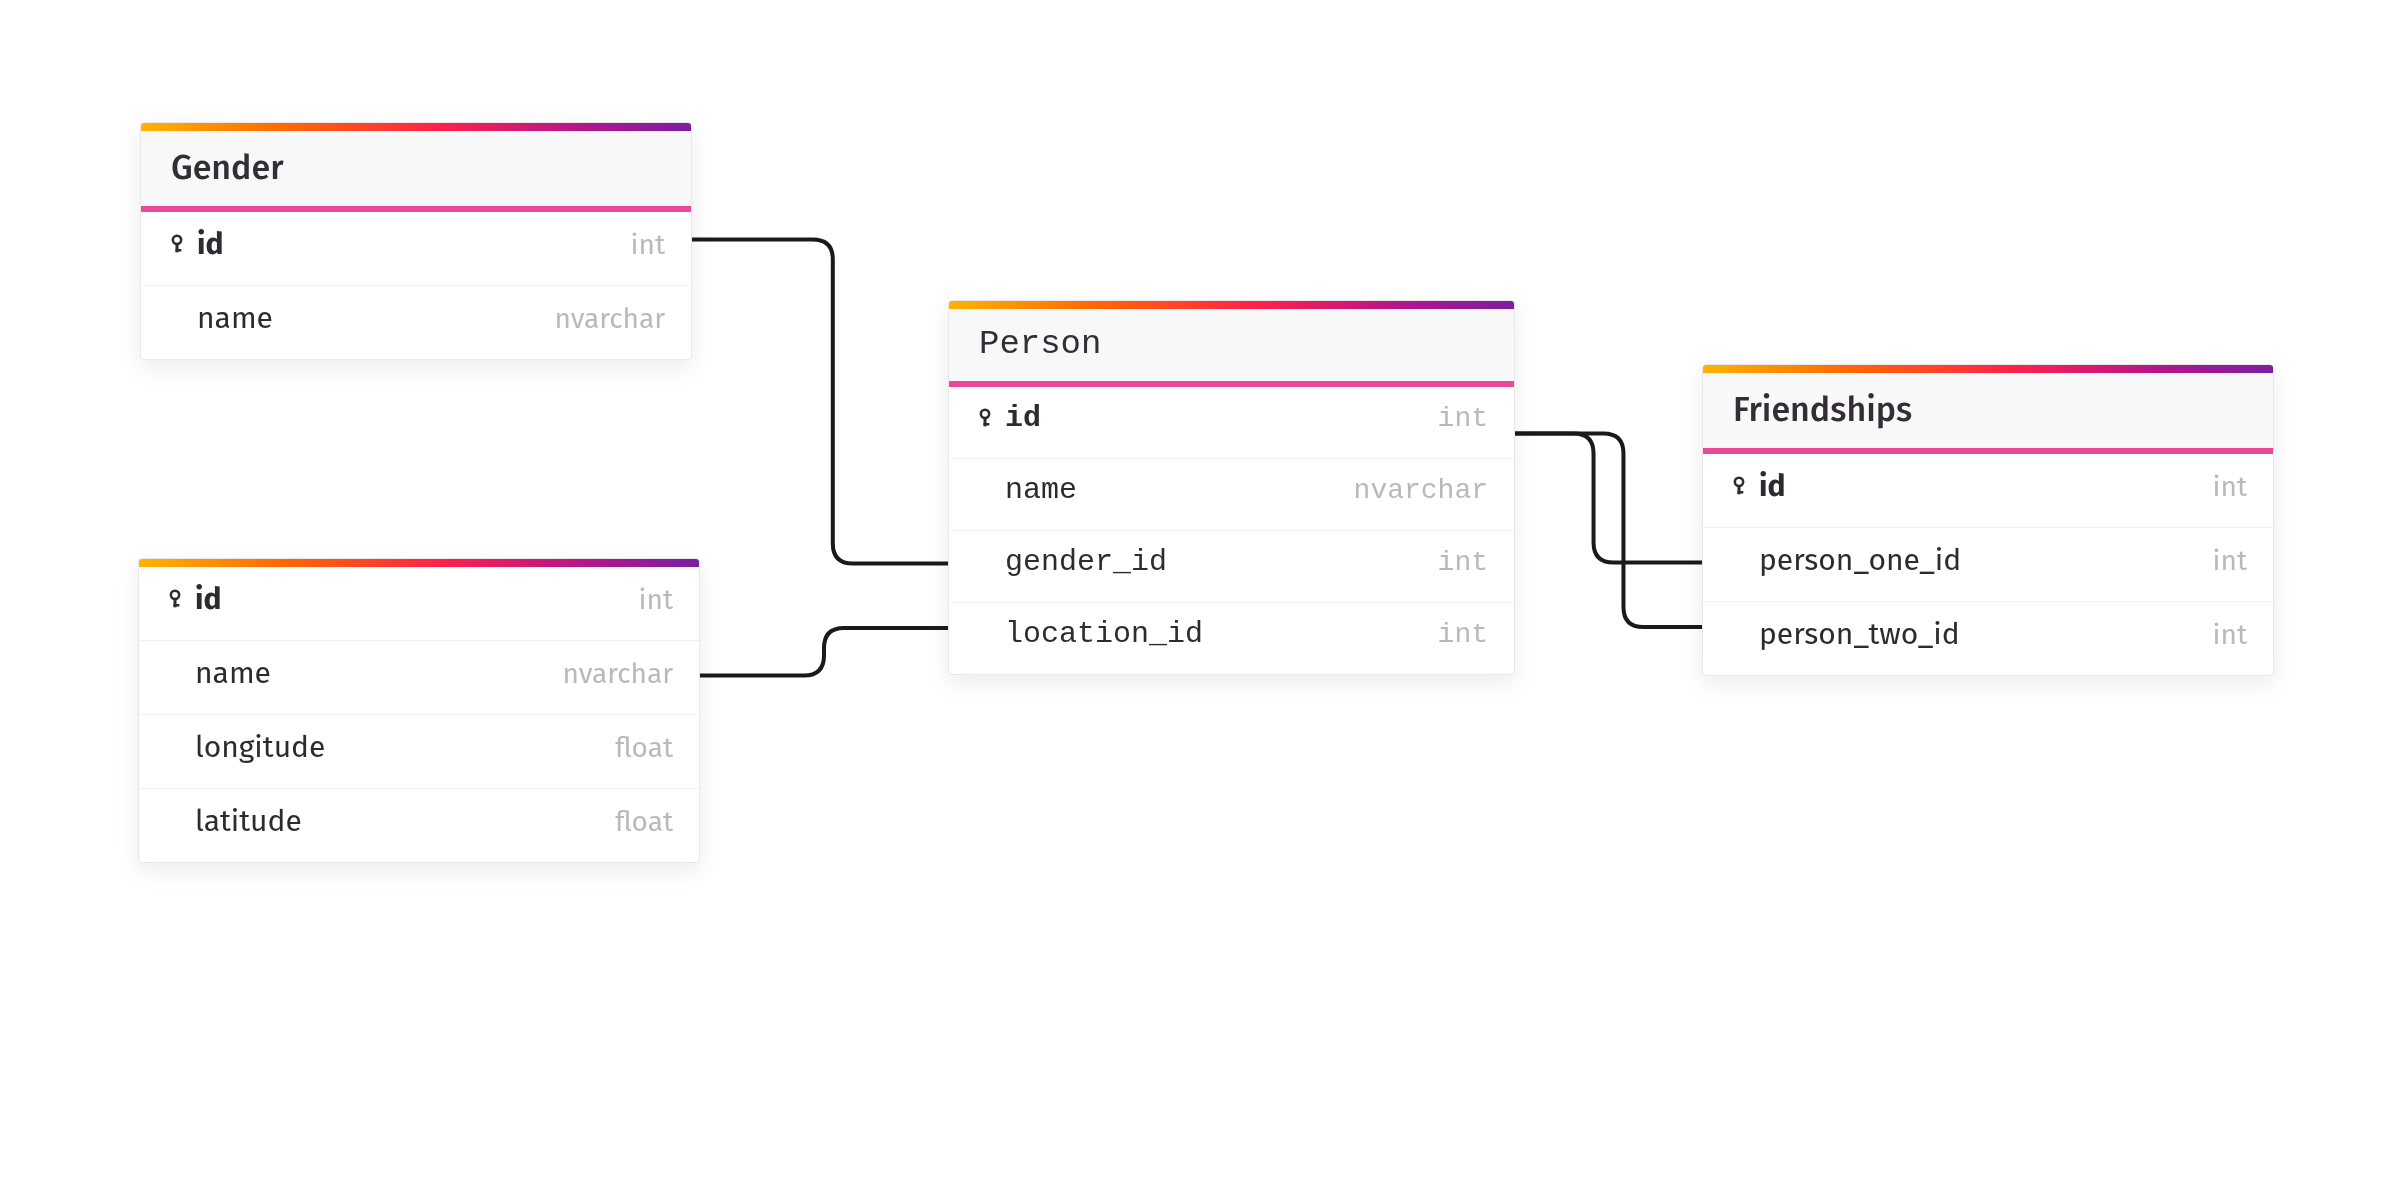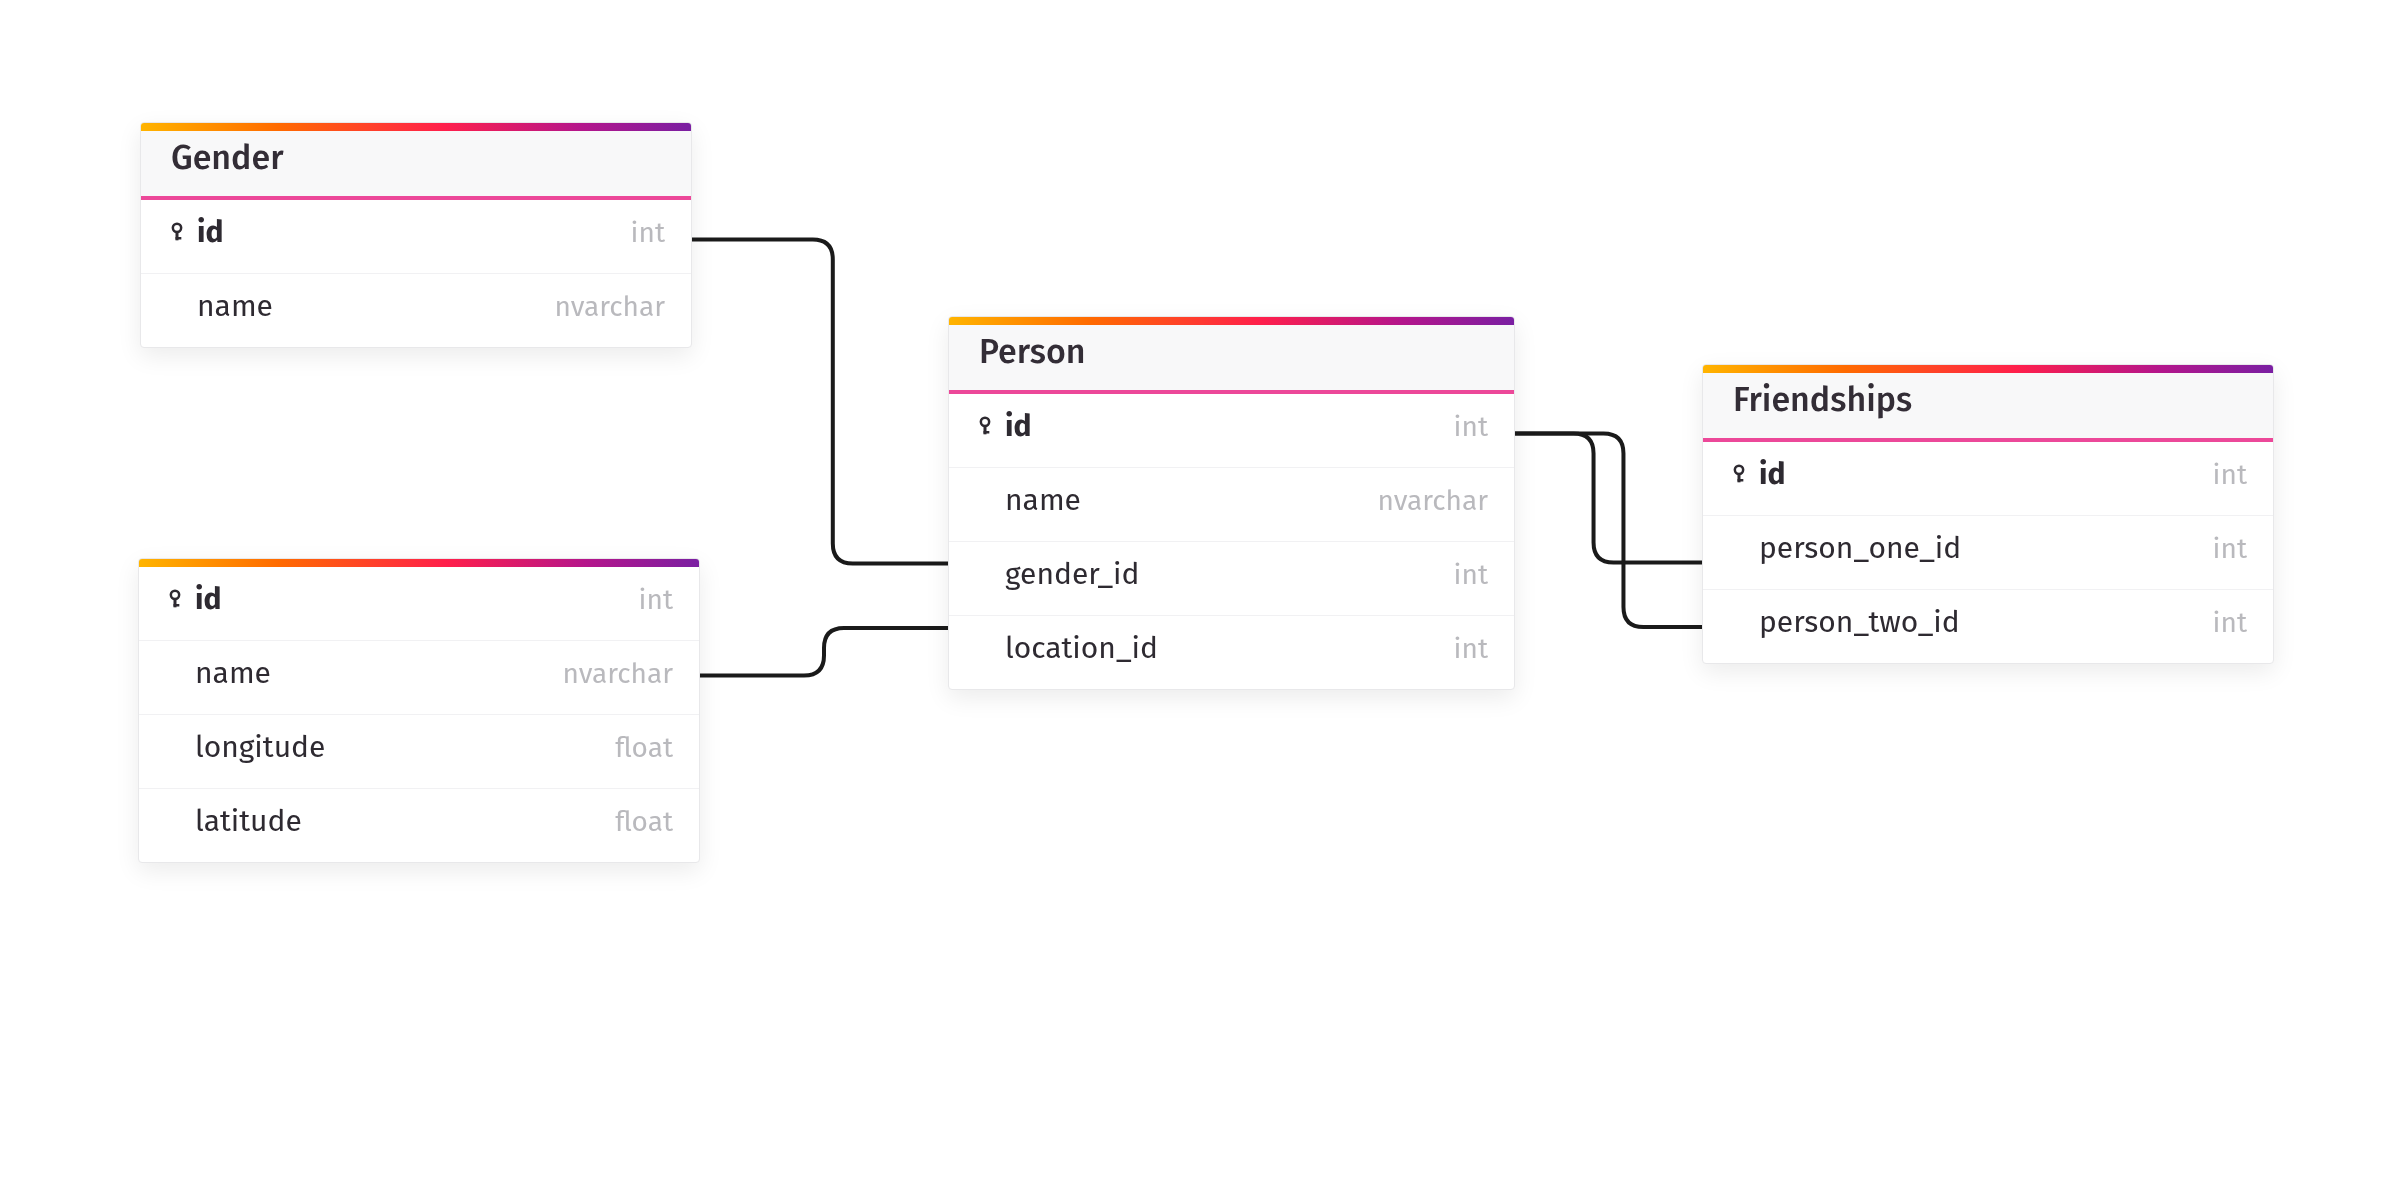--- a/index.html
+++ b/index.html
@@ -33,23 +33,23 @@
   }
   .table-accent {
     height: 8px;
     width: 100%;
     background: linear-gradient(90deg, #ffb400 0%, #ff6a00 25%, #ff1f4b 55%, #b4158b 80%, #7a1fa2 100%);
   }
   .table-title {
     font-size: 34px;
     font-weight: 500;
     color: #332d36;
-    padding: 6px 30px 18px 30px;
+    padding: 16px 30px 18px 30px;
     background: #f8f8f9;
-    border-bottom: 4px solid #ec4899;
+    border-bottom: 6px solid #ec4899;
   }
   .table-rows {
     display: flex;
     flex-direction: column;
   }
   .field-row {
     display: flex;
     align-items: center;
     justify-content: space-between;
     padding: 14px 26px 23px 26px;
@@ -157,21 +157,21 @@
       <div class="field-row">
         <div class="field-left">
             <span class="spacer-noicon"></span>
           <span class="field-name">latitude</span>
           </div>
         <span class="field-type">float</span>
       </div>
     </div>
   </div>
 
-  <div class="table-card" style="left:948px; top:316px; width:565px;">
+  <div class="table-card" style="left:948px; top:300px; width:565px;font-family:Liberation Mono, monospace;">
     <div class="table-accent"></div>
     <div class="table-title">Person</div>
     <div class="table-rows">
       <div class="field-row">
         <div class="field-left">
           <span class="key-icon">
             <svg viewBox="0 0 24 24" width="20" height="28">
                 <circle cx="12" cy="7" r="5" fill="none" stroke="#2e2a31" stroke-width="3"></circle>
                 <rect x="10.2" y="11" width="3.6" height="11" fill="#2e2a31"></rect>
                 <rect x="10.2" y="18" width="7" height="3" fill="#2e2a31"></rect>

